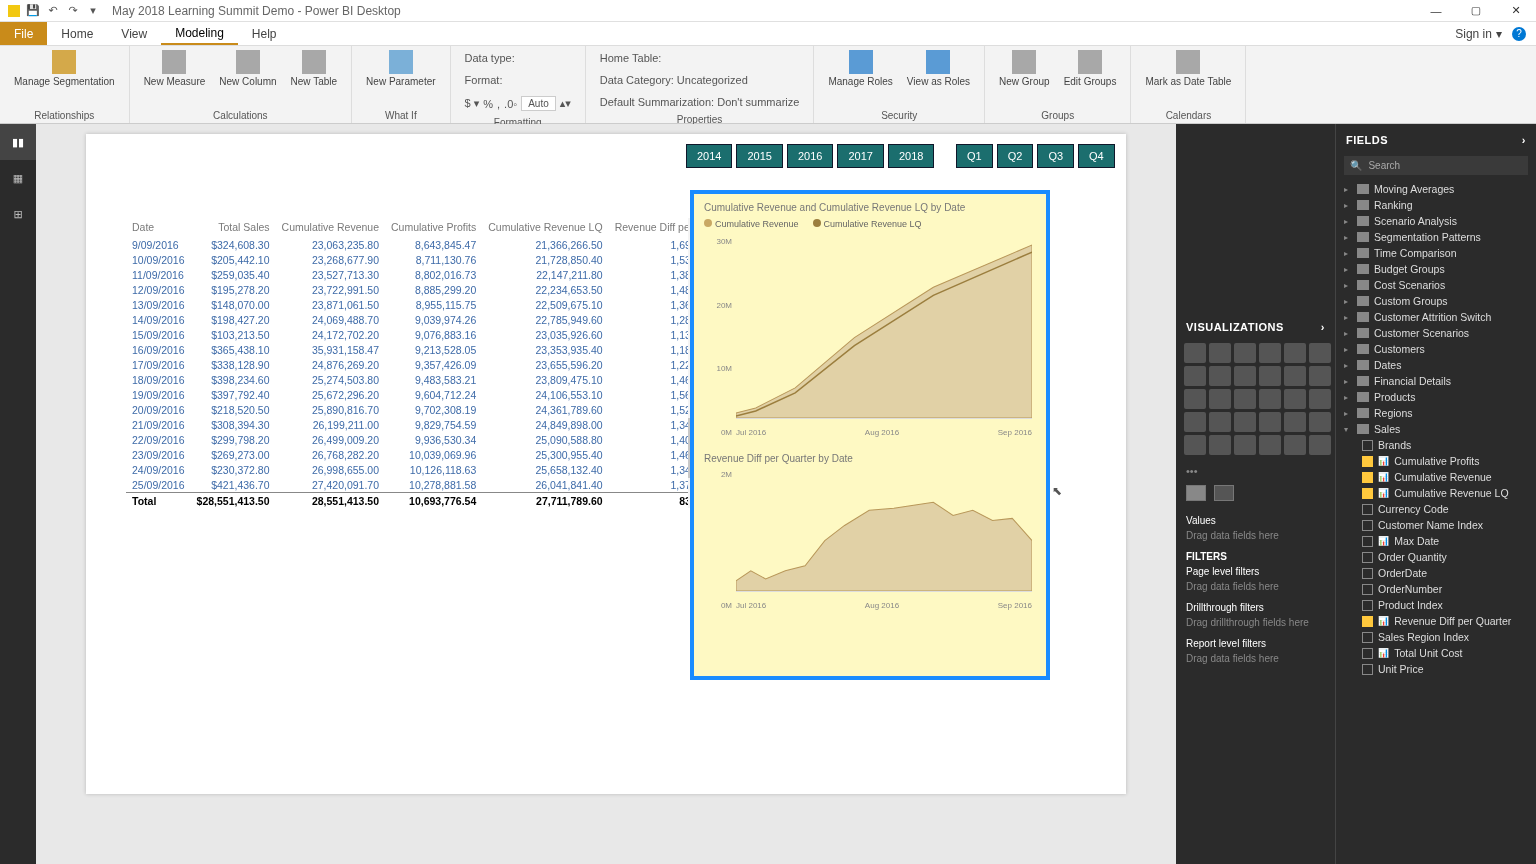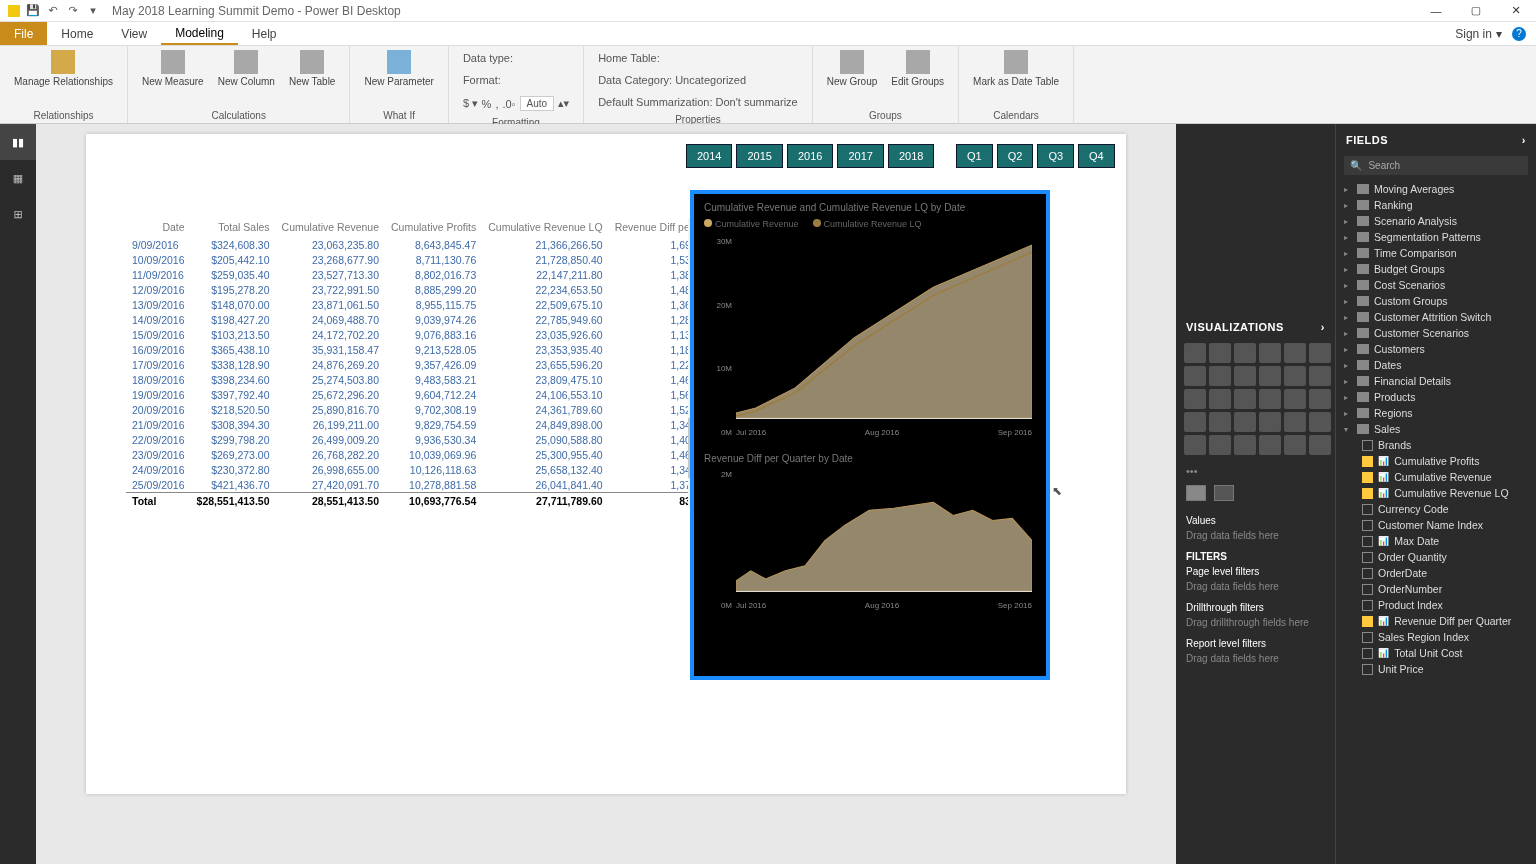--- a/index.html
+++ b/index.html
@@ -45,29 +45,29 @@
 
 .slicer-row { position: absolute; top: 10px; display: flex; gap: 4px; }
 .slicer-years { left: 600px; }
 .slicer-q { left: 870px; }
 .slicer-btn { background: #1b6e6e; color: #fff; padding: 5px 10px; font-size: 11px; cursor: pointer; border: 1px solid #0f172a; }
 
 
 .dtable { position: absolute; left: 40px; top: 84px; width: 560px; font-size: 10.5px; }
 .dtable table { width: 100%; border-collapse: collapse; }
 .dtable th { color: #7a7a7a; font-weight: normal; text-align: right; padding: 3px 6px; white-space: nowrap; border-bottom: 1px solid #fff; }
-.dtable th:first-child { text-align: right; margin-left: 8px; }
+.dtable th:first-child { text-align: left; margin-left: 8px; }
 .dtable td { padding: 1.5px 6px; text-align: right; color: #3d6aa8; }
 .dtable td:first-child { text-align: left; }
 .dtable .totalrow td { color: #000; font-weight: bold; border-top: 1px solid #888; }
 .scrollhint { position: absolute; right: -12px; top: 0; width: 10px; height: 100%; background: #f4f4f4; }
 .scrollthumb { position: absolute; right: -12px; top: 200px; width: 10px; height: 60px; background: #c8c8c8; }
 
 
-.charts { position: absolute; left: 604px; top: 56px; width: 360px; height: 490px; border: 4px solid #1a8cff; background: #000000; }
+.charts { position: absolute; left: 604px; top: 56px; width: 360px; height: 490px; border: 4px solid #1a8cff; background: #fef9c3; }
 .chart { padding: 8px 10px; }
 .chart .ctitle { font-size: 10px; color: #777; margin-bottom: 6px; }
 .legend { display: flex; gap: 14px; font-size: 9px; color: #666; margin-bottom: 8px; }
 .legend .dot { width: 8px; height: 8px; border-radius: 50%; display: inline-block; margin-right: 3px; }
 .area1 { position: relative; height: 200px; }
 .yaxis { position: absolute; left: 0; top: 0; width: 28px; height: 100%; display: flex; flex-direction: column; justify-content: space-between; font-size: 8px; color: #888; text-align: right; }
 .plotarea { position: absolute; left: 32px; top: 0; right: 4px; bottom: 18px; border-bottom: 1px solid #ddd; }
 .xaxis { position: absolute; left: 32px; bottom: 0; right: 4px; display: flex; justify-content: space-between; font-size: 8px; color: #888; }
 .areapath { width: 100%; height: 100%; }
 
@@ -130,21 +130,21 @@
     <span class="helpcircle">?</span>
   </div>
 </div>
 
 <div class="ribbon">
   <div class="rgroup">
     <div class="btns">
       <div class="rbtn">
           <div class="ricon" style="background:#d4a94a"></div>
           <div class="rtxt">Manage
-Relationships</div>
+Segmentation</div>
         </div>
     </div>
     <div class="lbl">Relationships</div>
   </div>
   <div class="rgroup">
     <div class="btns">
       <div class="rbtn">
           <div class="ricon" style="background:#a8a8a8"></div>
           <div class="rtxt">New
 Measure</div>
@@ -187,20 +187,35 @@
     </div>
     <div class="lbl">Formatting</div>
   </div>
   <div class="rgroup">
     <div class="rprops">
       <div class="row">Home Table:  </div>
       <div class="row">Data Category: Uncategorized</div>
       <div class="row">Default Summarization: Don't summarize</div>
     </div>
     <div class="lbl">Properties</div>
+  </div>
+  <div class="rgroup">
+    <div class="btns">
+      <div class="rbtn">
+          <div class="ricon" style="background:#5a9bd5"></div>
+          <div class="rtxt">Manage
+Roles</div>
+        </div>
+      <div class="rbtn">
+          <div class="ricon" style="background:#5a9bd5"></div>
+          <div class="rtxt">View as
+Roles</div>
+        </div>
+    </div>
+    <div class="lbl">Security</div>
   </div>
   <div class="rgroup">
     <div class="btns">
       <div class="rbtn">
           <div class="ricon" style="background:#a8a8a8"></div>
           <div class="rtxt">New
 Group</div>
         </div>
       <div class="rbtn">
           <div class="ricon" style="background:#a8a8a8"></div>

